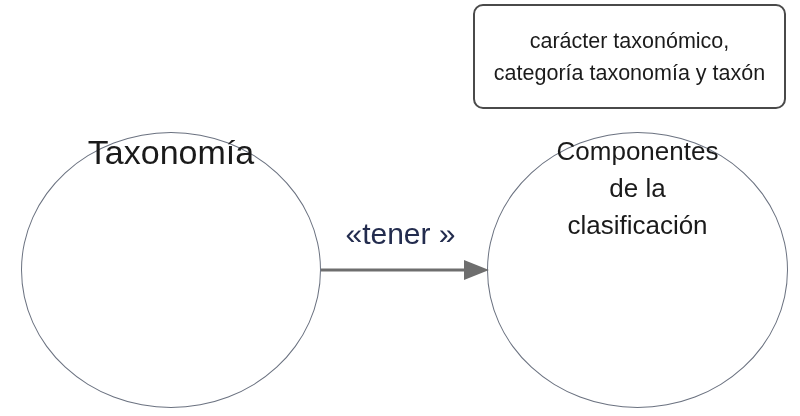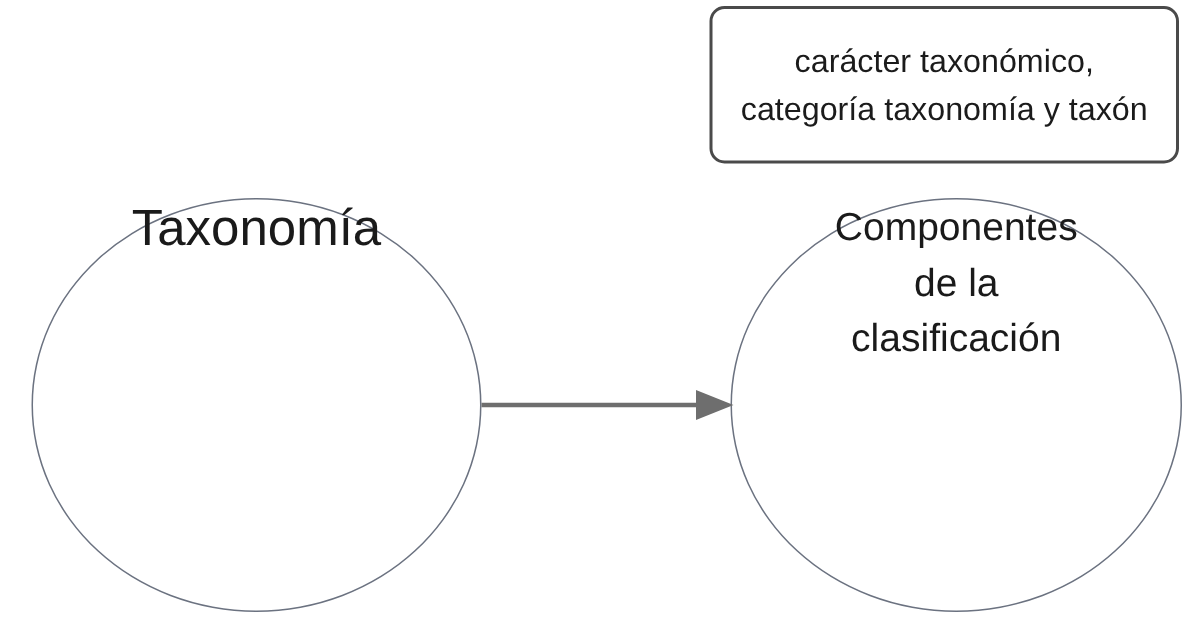--- a/index.html
+++ b/index.html
@@ -105,14 +105,15 @@
     <div class="node-label">Componentes
 de la
 clasificación</div>
   </div>
 
   <svg class="edge-arrow" width="172" height="30">
     <line x1="1" y1="15" x2="146" y2="15" stroke="#6e6e6e" stroke-width="3"></line>
     <polygon points="144,5 169,15 144,25" fill="#6e6e6e"></polygon>
   </svg>
 
+  <div class="edge-label">«tener »</div>
 
 </div>
 
 </body></html>

